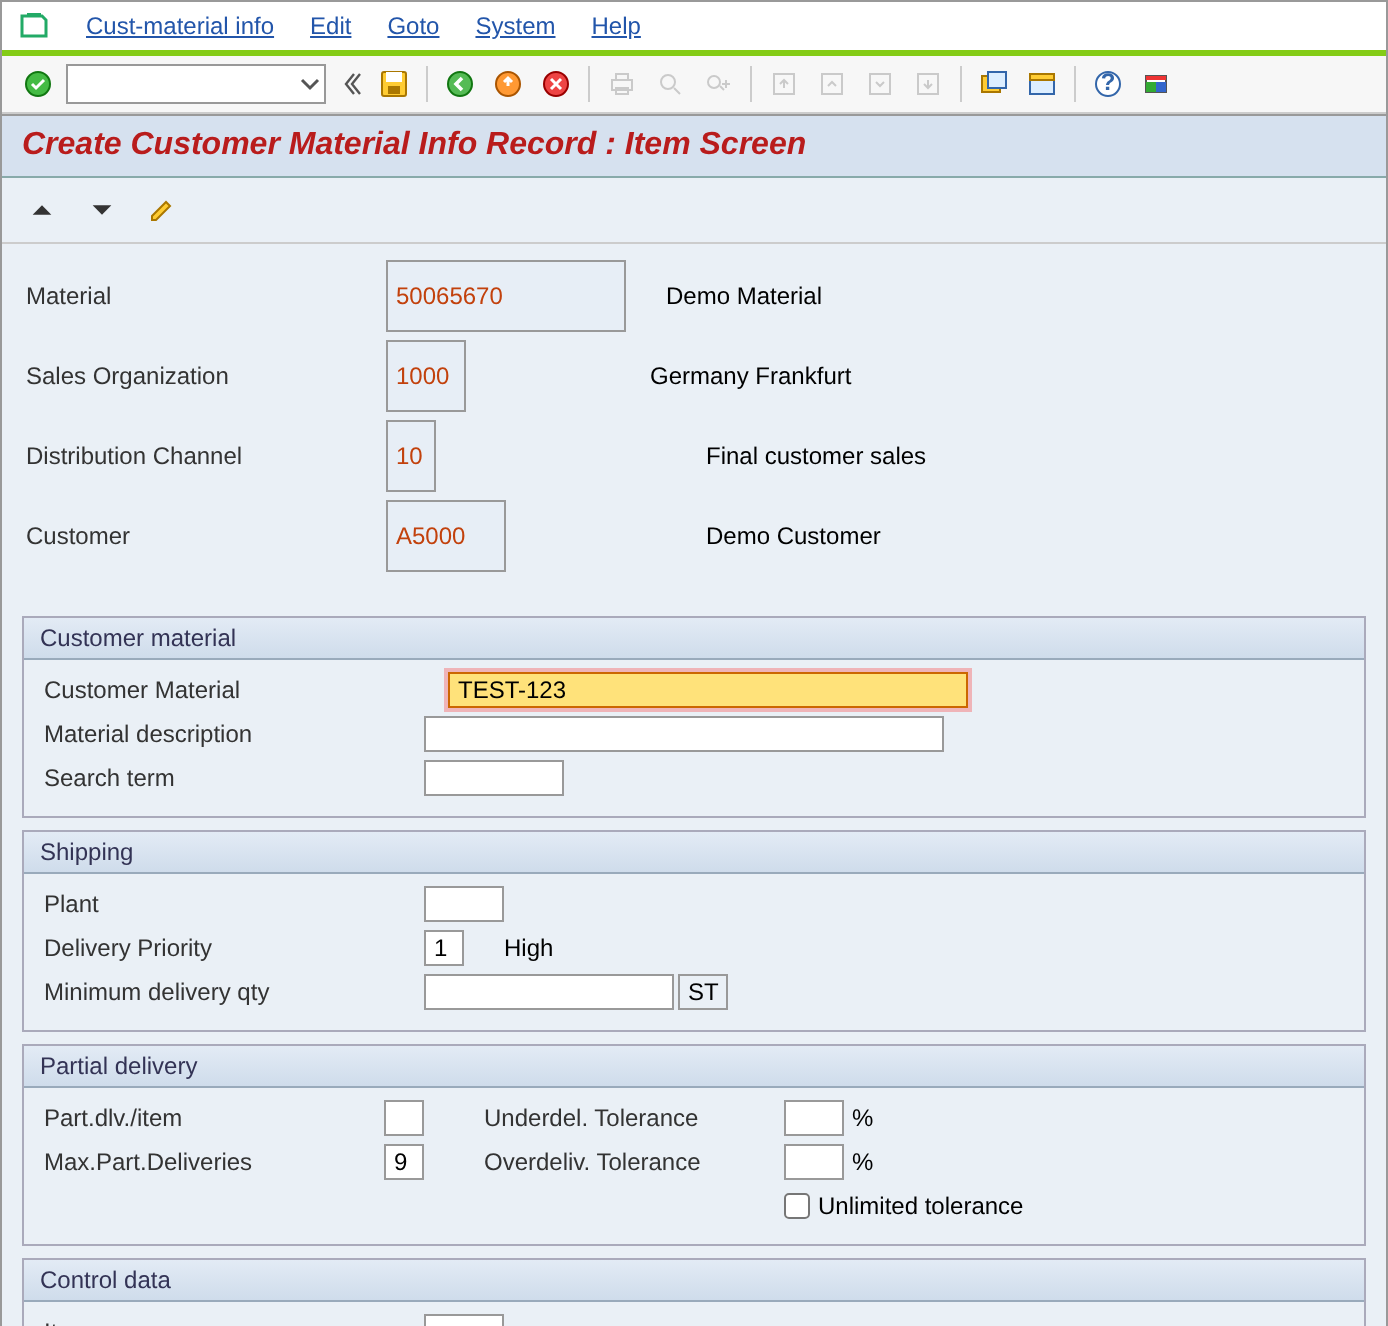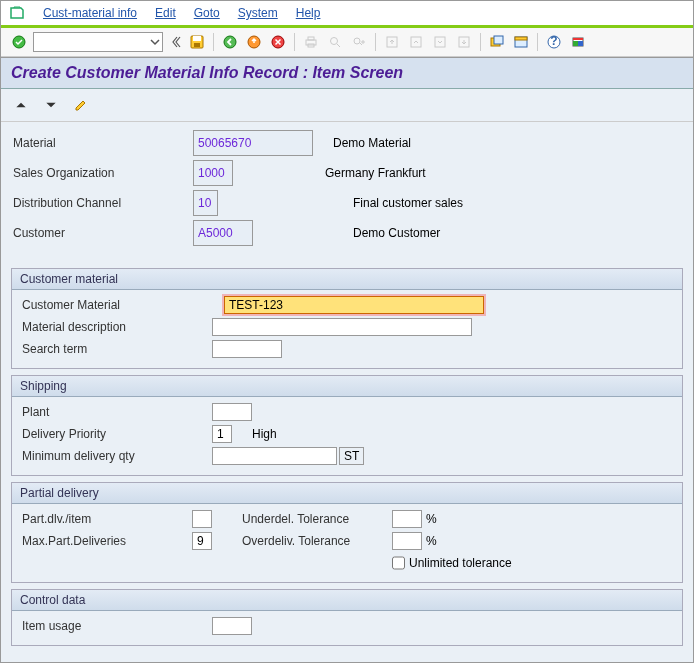--- a/index.html
+++ b/index.html
@@ -14,28 +14,28 @@
     .toolbar { display: flex; align-items: center; padding: 4px 8px; gap: 4px; border-bottom: 1px solid #ccc; background: #f7f7f7; }
     .tool-btn { width: 20px; height: 20px; display: inline-flex; align-items: center; justify-content: center; border-radius: 2px; cursor: pointer; }
     .tool-btn svg { width: 14px; height: 14px; }
     .sep { width: 1px; height: 18px; background: #ccc; margin: 0 2px; }
 
     .dropdown { display:inline-flex; align-items:center; border:1px solid #999; background:#fff; height:20px; width:130px; justify-content:flex-end; padding-right:2px; }
     .dropdown svg { width: 10px; height: 10px; }
 
     .content { background: #eaf0f6; flex: 1; padding: 0 0 8px 0; border-top:1px solid #999; }
 
-    .title-bar { background: #d6e1ef; border-bottom: 1px solid #8aa; padding: 6px 10px; font-size: 16px; font-style: italic; font-weight: bold; color: #4c1d95; }
+    .title-bar { background: #d6e1ef; border-bottom: 1px solid #8aa; padding: 6px 10px; font-size: 16px; font-style: italic; font-weight: bold; color: #b91c1c; }
 
     .sub-toolbar { display:flex; align-items:center; gap:10px; padding: 6px 10px; background: #eaf0f6; border-bottom: 1px solid #ccc; }
 
     .header-fields { padding: 8px 12px 12px 12px; }
     .row { display: flex; align-items: center; margin-bottom: 4px; }
     .row .label { width: 180px; color: #333; }
-    .row input.ro { background:#e7eef6; border:1px solid #999; color:#6d28d9; height:26px; padding:4px 4px; }
+    .row input.ro { background:#e7eef6; border:1px solid #999; color:#c2410c; height:36px; padding:4px 4px; }
     .row .desc { margin-left: 20px; }
 
     .group { margin: 6px 10px 0 10px; border:1px solid #aab; background:#eaf0f6; }
     .group-title { background: linear-gradient(#e3ebf5,#cfdceb); border-bottom:1px solid #9ab; padding:3px 8px; color:#335; }
     .group-body { padding: 6px 10px; }
     .group-body .row .label { width: 190px; }
     .group-body input { border:1px solid #999; height:18px; padding:0 4px; background:#fff; }
 
     .unit-box { display:inline-block; border:1px solid #999; height:18px; line-height:16px; padding:0 4px; background:#eaf0f6; margin-left:2px; }
 

